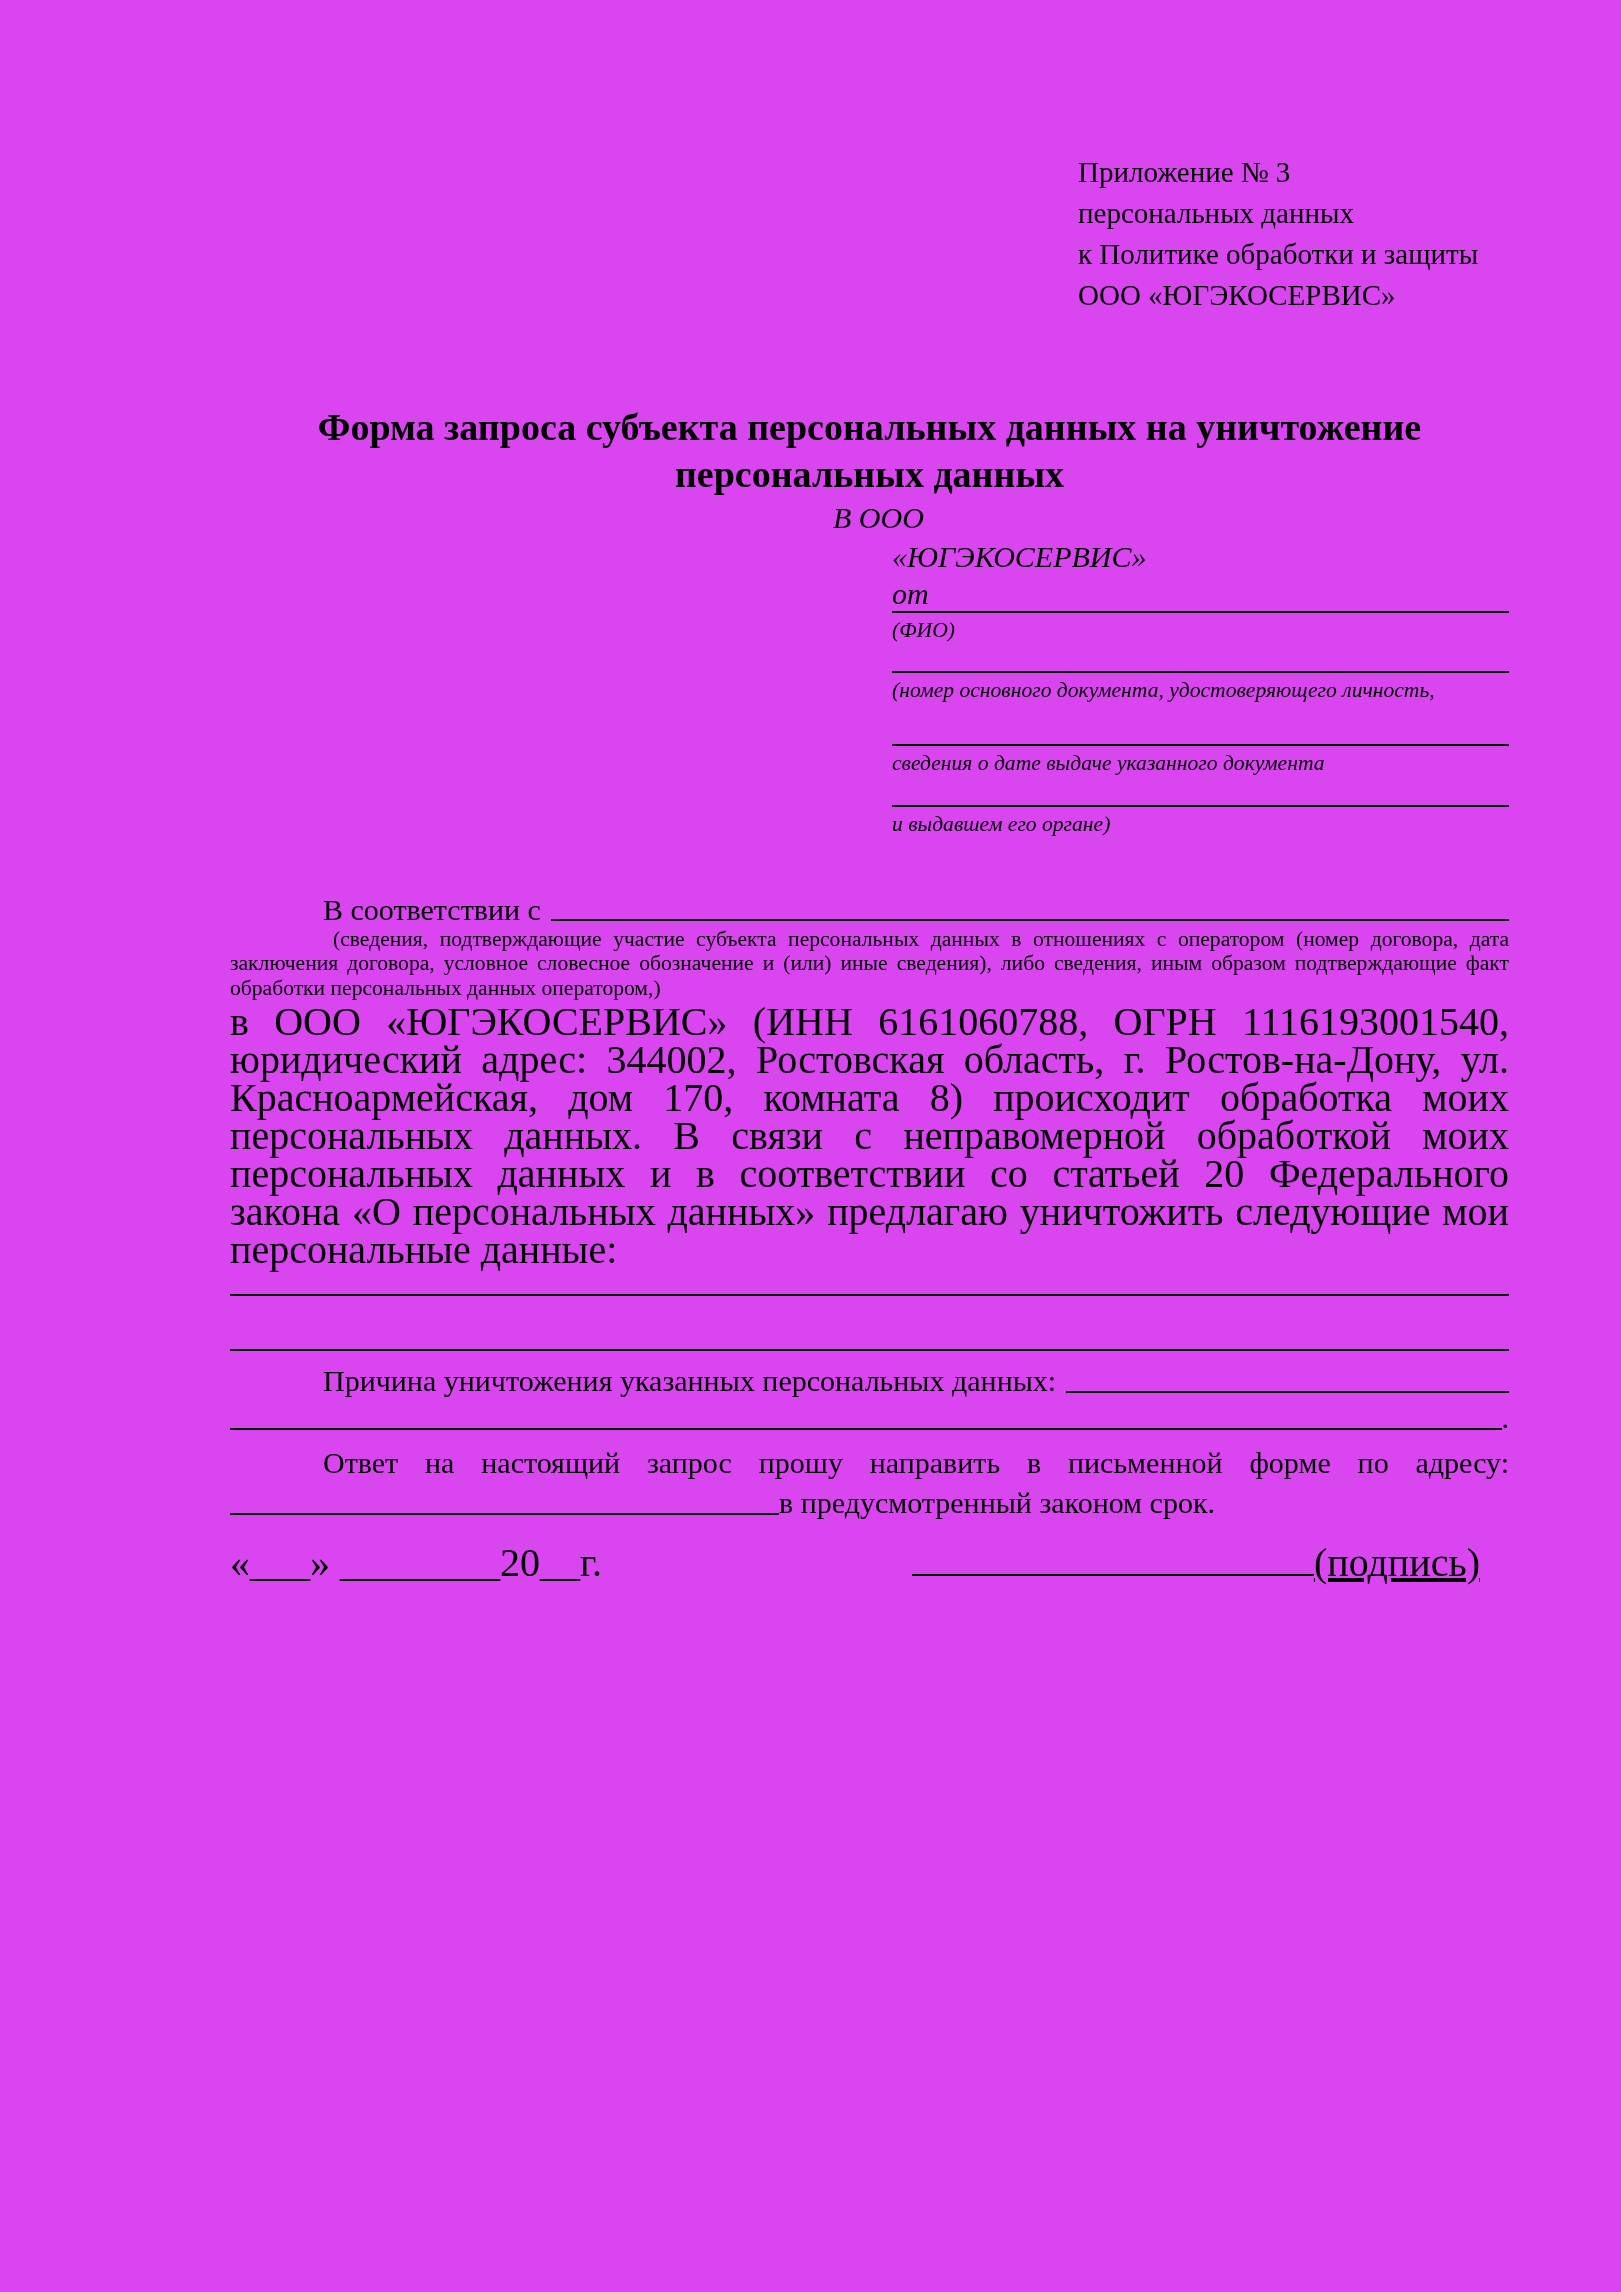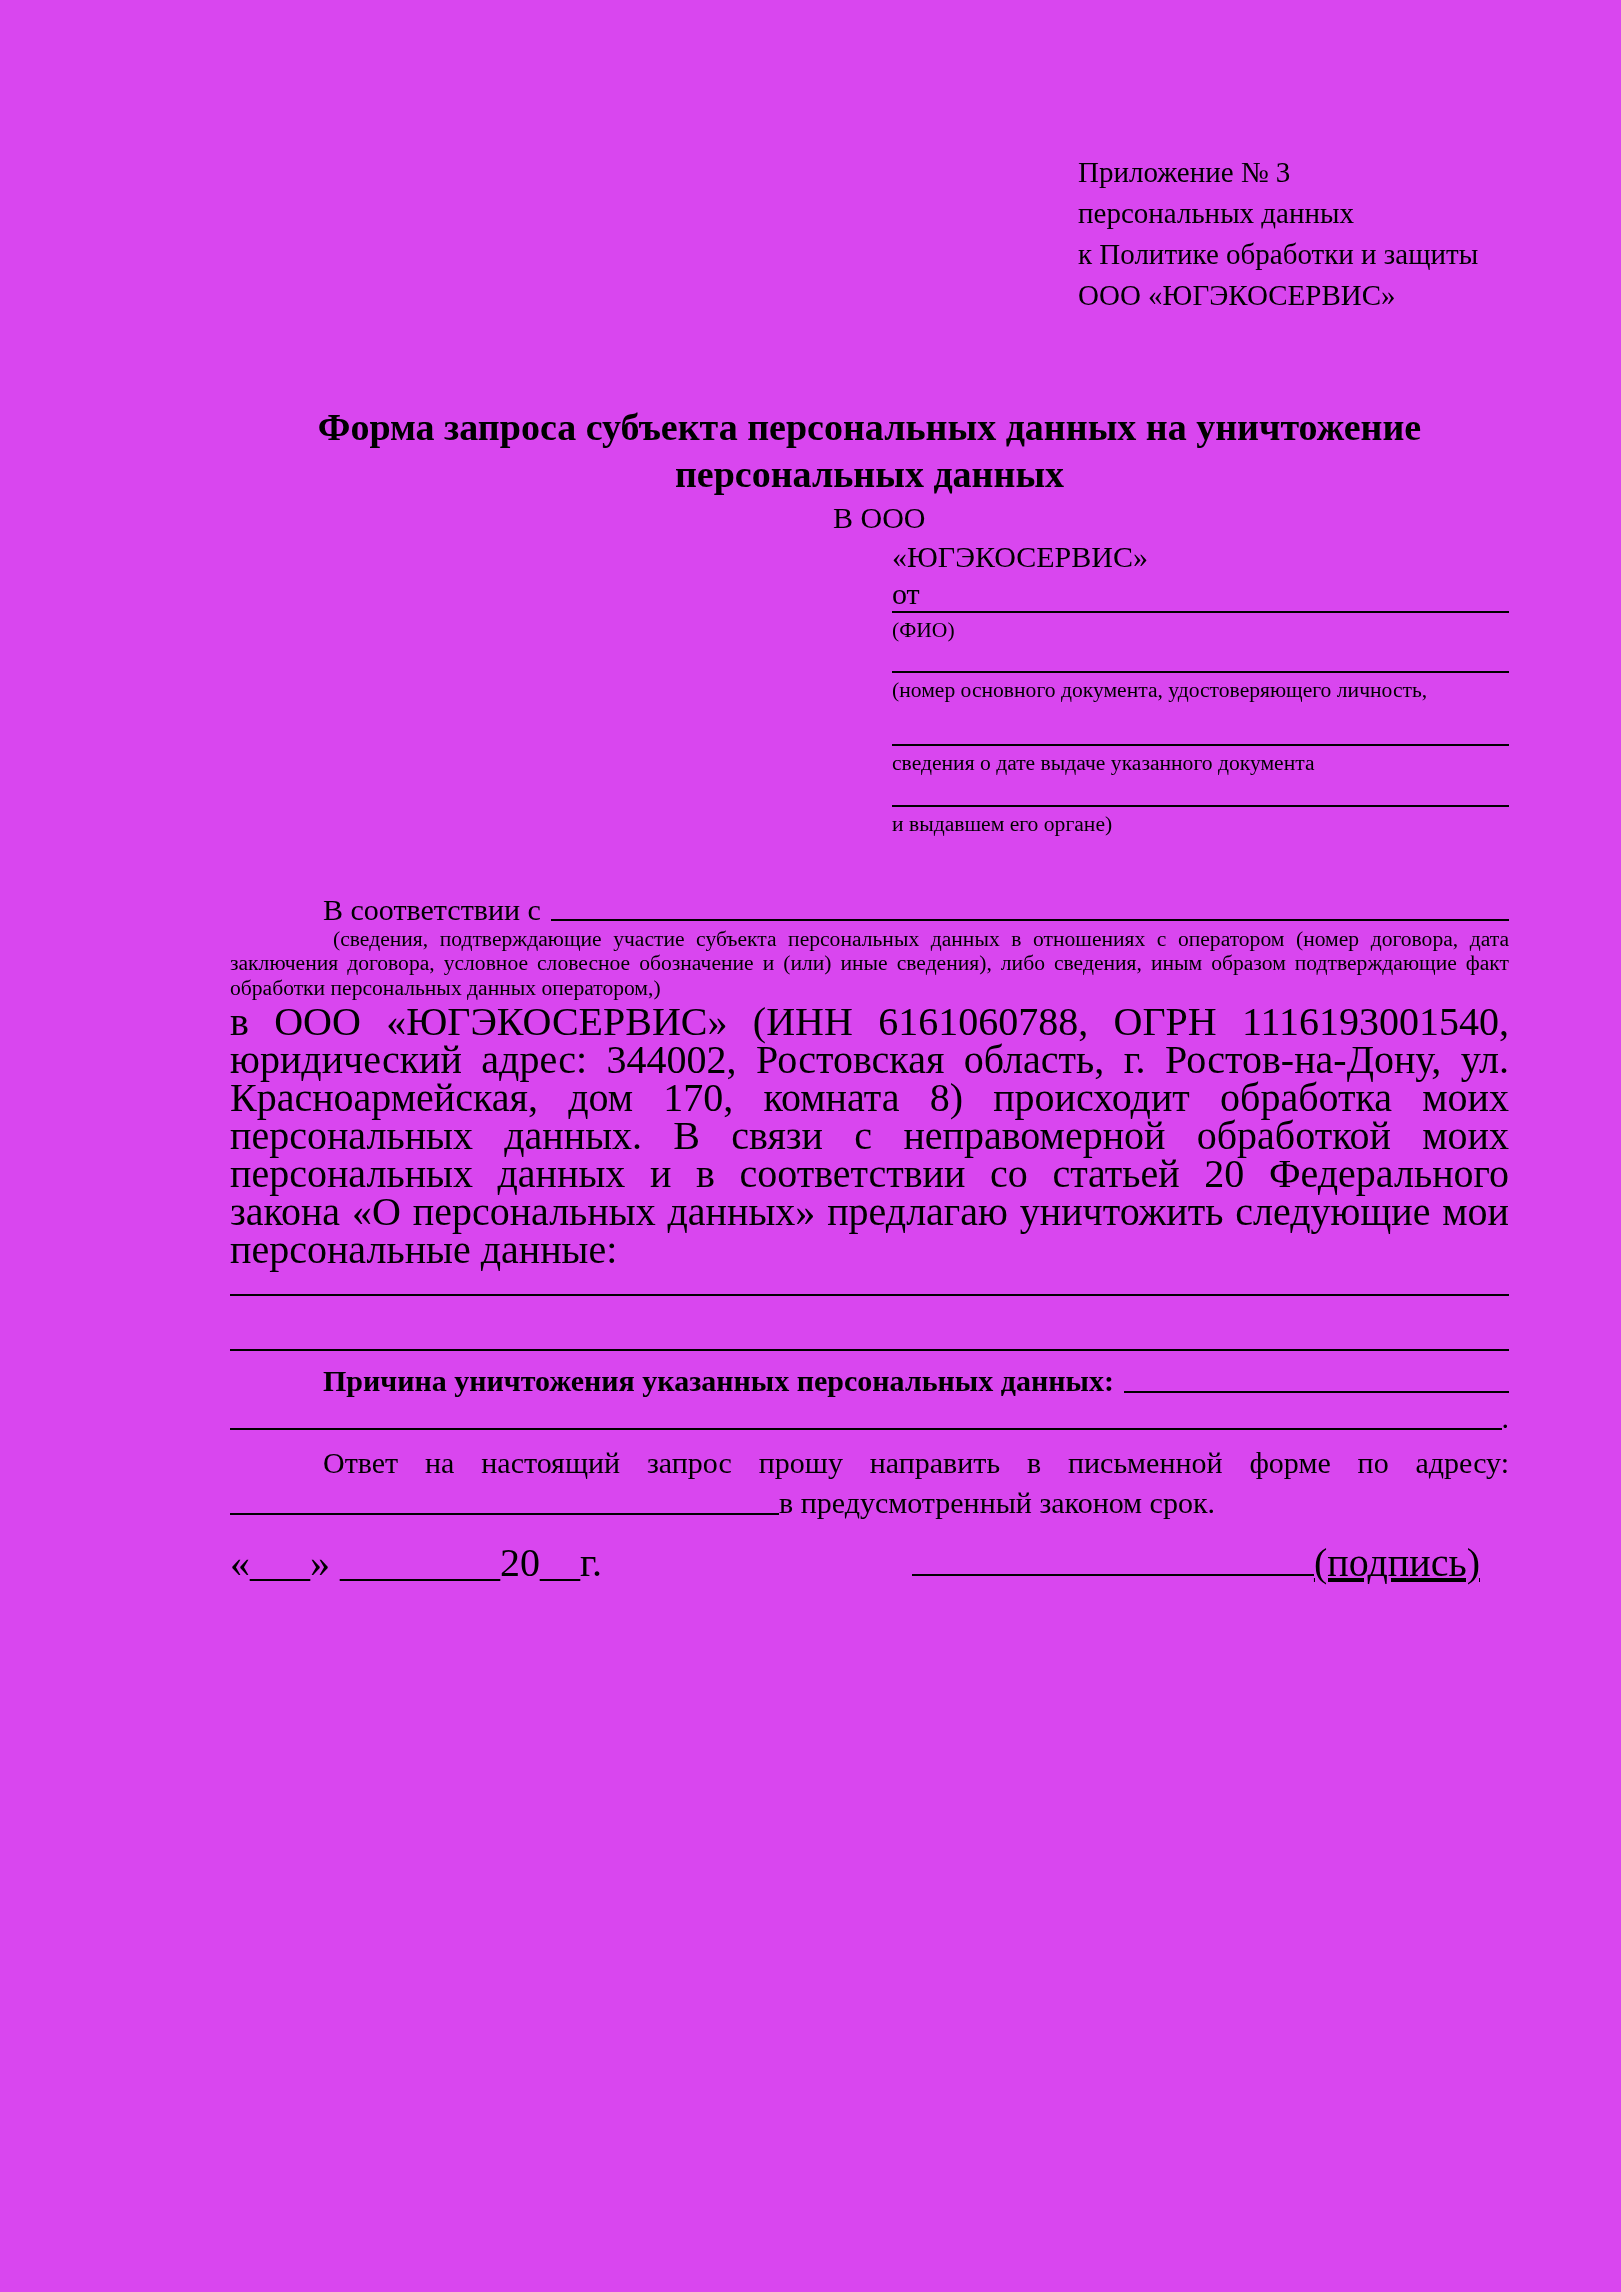--- a/index.html
+++ b/index.html
@@ -38,20 +38,21 @@
     font-weight: bold;
     line-height: 47px;
     text-align: center;
   }
 
   
   .addr {
     margin-left: 603px;
     width: 676px;
     font-size: 30px;
+    font-style: italic;
   }
   .addr-l1 { line-height: 39px; }
   .addr-ind { margin-left: 59px; line-height: 39px; }
   .addr-ot  { margin-left: 59px; line-height: 35px; }
   .field-line {
     margin-left: 59px;
     height: 0;
     border-bottom: 2.9px solid #000;
   }
   .fl-2 { margin-top: 26.5px; }
@@ -102,21 +103,20 @@
     border-bottom: 2.9px solid #000;
   }
   .b1 { margin-top: 24.5px; }
   .b2 { margin-top: 53px; }
 
   .reason {
     margin-top: 11.8px;
     display: flex;
     font-size: 30px;
     line-height: 37px;
-    font-weight: bold;
   }
   .fullline {
     display: flex;
     font-size: 30px;
     line-height: 37px;
   }
   .fullline .fill { margin-left: 0; }
 
   .answer {
     margin-top: 7.8px;

